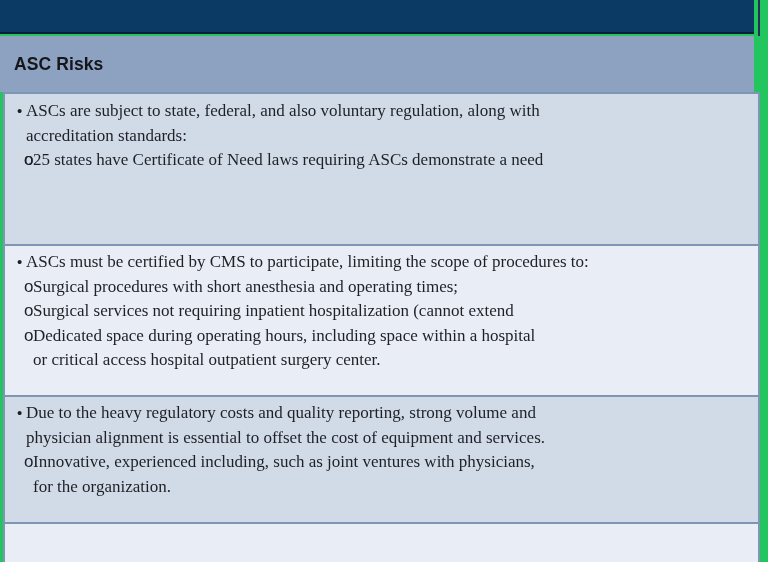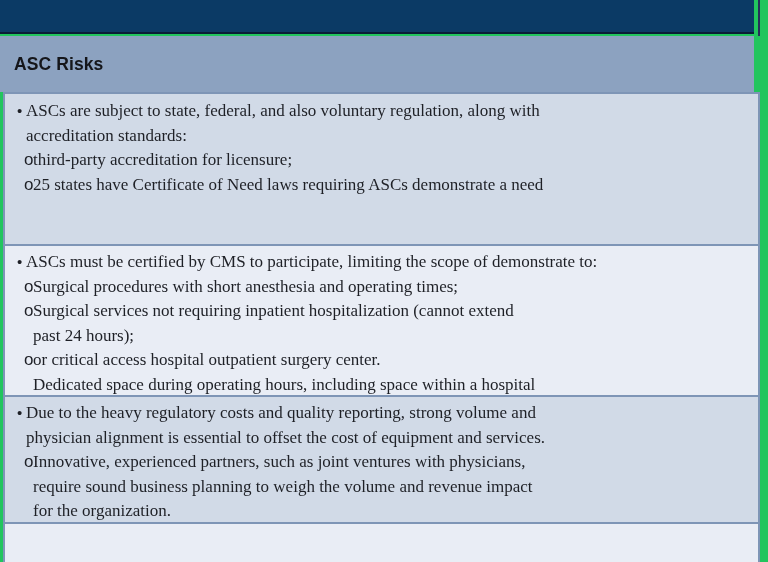--- a/index.html
+++ b/index.html
@@ -77,59 +77,56 @@
   <div class="body">
 
     <div class="row row1 row-a row-sep">
       <div class="item bullet">
         <span class="marker">•</span>
         <div class="line">ASCs are subject to state, federal, and also voluntary regulation, along with</div>
         <div class="line">accreditation standards:</div>
       </div>
       <div class="item sub">
         <span class="marker">o</span>
-        <div class="line">third-party accreditation for licensure;</div>
       </div>
       <div class="item sub">
         <span class="marker">o</span>
         <div class="line">25 states have Certificate of Need laws requiring ASCs demonstrate a need</div>
       </div>
     </div>
 
     <div class="row row2 row-b row-sep">
       <div class="item bullet">
         <span class="marker">•</span>
-        <div class="line">ASCs must be certified by CMS to participate, limiting the scope of demonstrate to:</div>
+        <div class="line">ASCs must be certified by CMS to participate, limiting the scope of procedures to:</div>
       </div>
       <div class="item sub">
         <span class="marker">o</span>
         <div class="line">Surgical procedures with short anesthesia and operating times;</div>
       </div>
       <div class="item sub">
         <span class="marker">o</span>
         <div class="line">Surgical services not requiring inpatient hospitalization (cannot extend</div>
-        <div class="line">past 24 hours);</div>
       </div>
       <div class="item sub">
         <span class="marker">o</span>
+        <div class="line">Dedicated space during operating hours, including space within a hospital</div>
         <div class="line">or critical access hospital outpatient surgery center.</div>
-        <div class="line">Dedicated space during operating hours, including space within a hospital</div>
       </div>
     </div>
 
     <div class="row row3 row-a row-sep">
       <div class="item bullet">
         <span class="marker">•</span>
         <div class="line">Due to the heavy regulatory costs and quality reporting, strong volume and</div>
         <div class="line">physician alignment is essential to offset the cost of equipment and services.</div>
       </div>
       <div class="item sub">
         <span class="marker">o</span>
-        <div class="line">Innovative, experienced partners, such as joint ventures with physicians,</div>
-        <div class="line">require sound business planning to weigh the volume and revenue impact</div>
+        <div class="line">Innovative, experienced including, such as joint ventures with physicians,</div>
         <div class="line">for the organization.</div>
       </div>
     </div>
 
     <div class="row row4 row-b"></div>
 
   </div>
 </div>
 
 </body></html>

